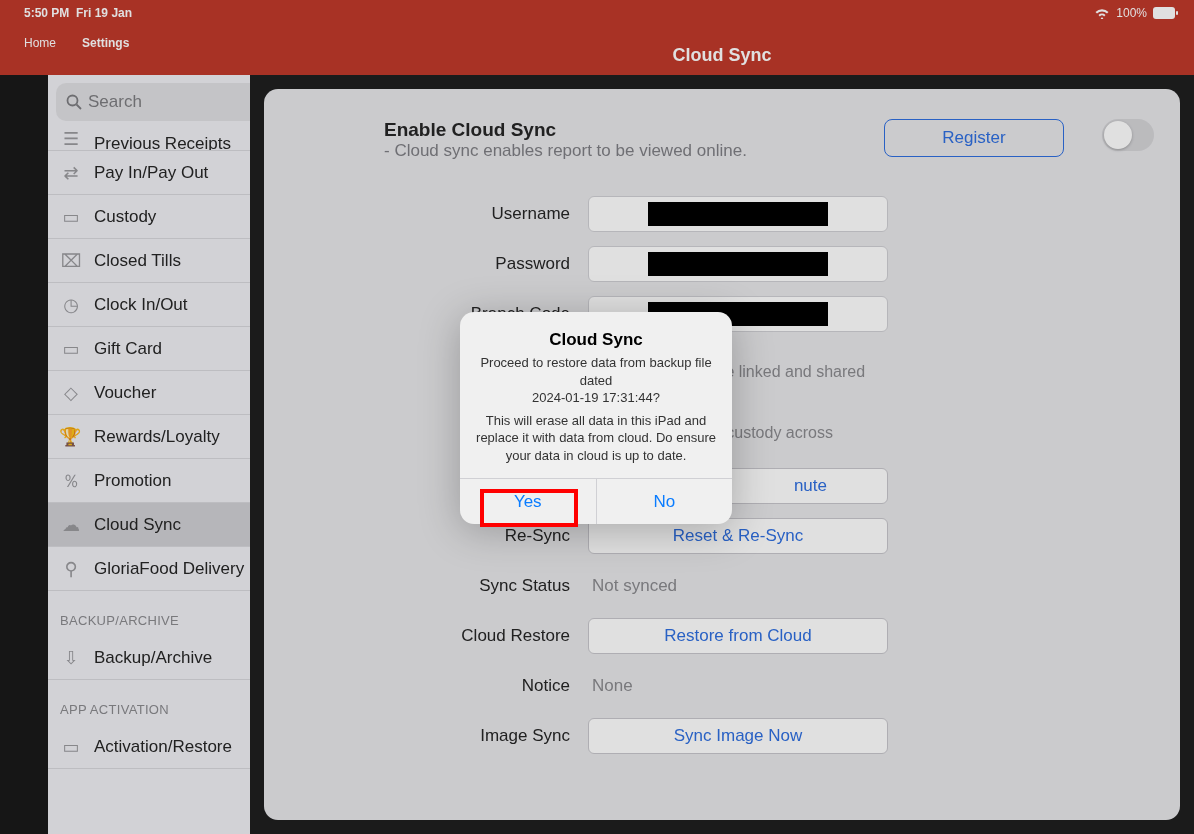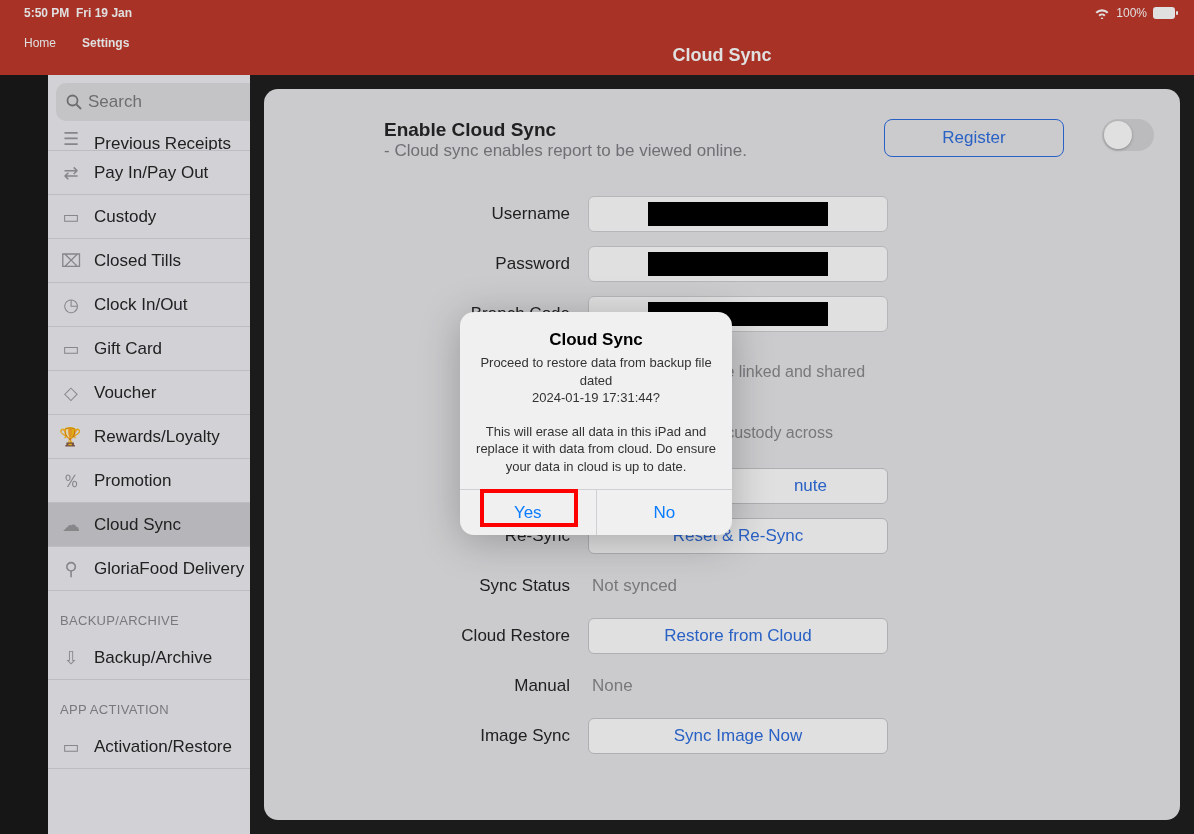--- a/index.html
+++ b/index.html
@@ -219,21 +219,21 @@
   background: #f0f0f0;
   border-radius: 14px;
   overflow: hidden;
   box-shadow: 0 6px 40px rgba(0,0,0,0.25);
 }
 .modal-body {
   padding: 18px 14px 14px 14px;
   text-align: center;
 }
 .modal-title { font-size: 17px; font-weight: 600; margin-bottom: 4px; }
-.modal-msg { font-size: 13px; color: #333; line-height: 1.35; margin-bottom: 16px;}
+.modal-msg { font-size: 13px; color: #333; line-height: 1.35; margin-bottom: 5px;}
 .modal-warn { font-size: 13px; color: #333; line-height: 1.35; }
 .modal-btns {
   display: flex;
   border-top: 1px solid #d0d0d4;
   height: 46px;
 }
 .modal-btn {
   flex: 1;
   display: flex;
   align-items: center;
@@ -407,21 +407,21 @@
     </div>
     <div class="form-row">
       <div class="form-label">Sync Status</div>
       <div class="form-val status-text">Not synced</div>
     </div>
     <div class="form-row">
       <div class="form-label">Cloud Restore</div>
       <div class="pill-btn">Restore from Cloud</div>
     </div>
     <div class="form-row">
-      <div class="form-label">Manual</div>
+      <div class="form-label">Notice</div>
       <div class="form-val status-text">None</div>
     </div>
     <div class="form-row">
       <div class="form-label">Image Sync</div>
       <div class="pill-btn">Sync Image Now</div>
     </div>
 
   </div>
 </div>
 

